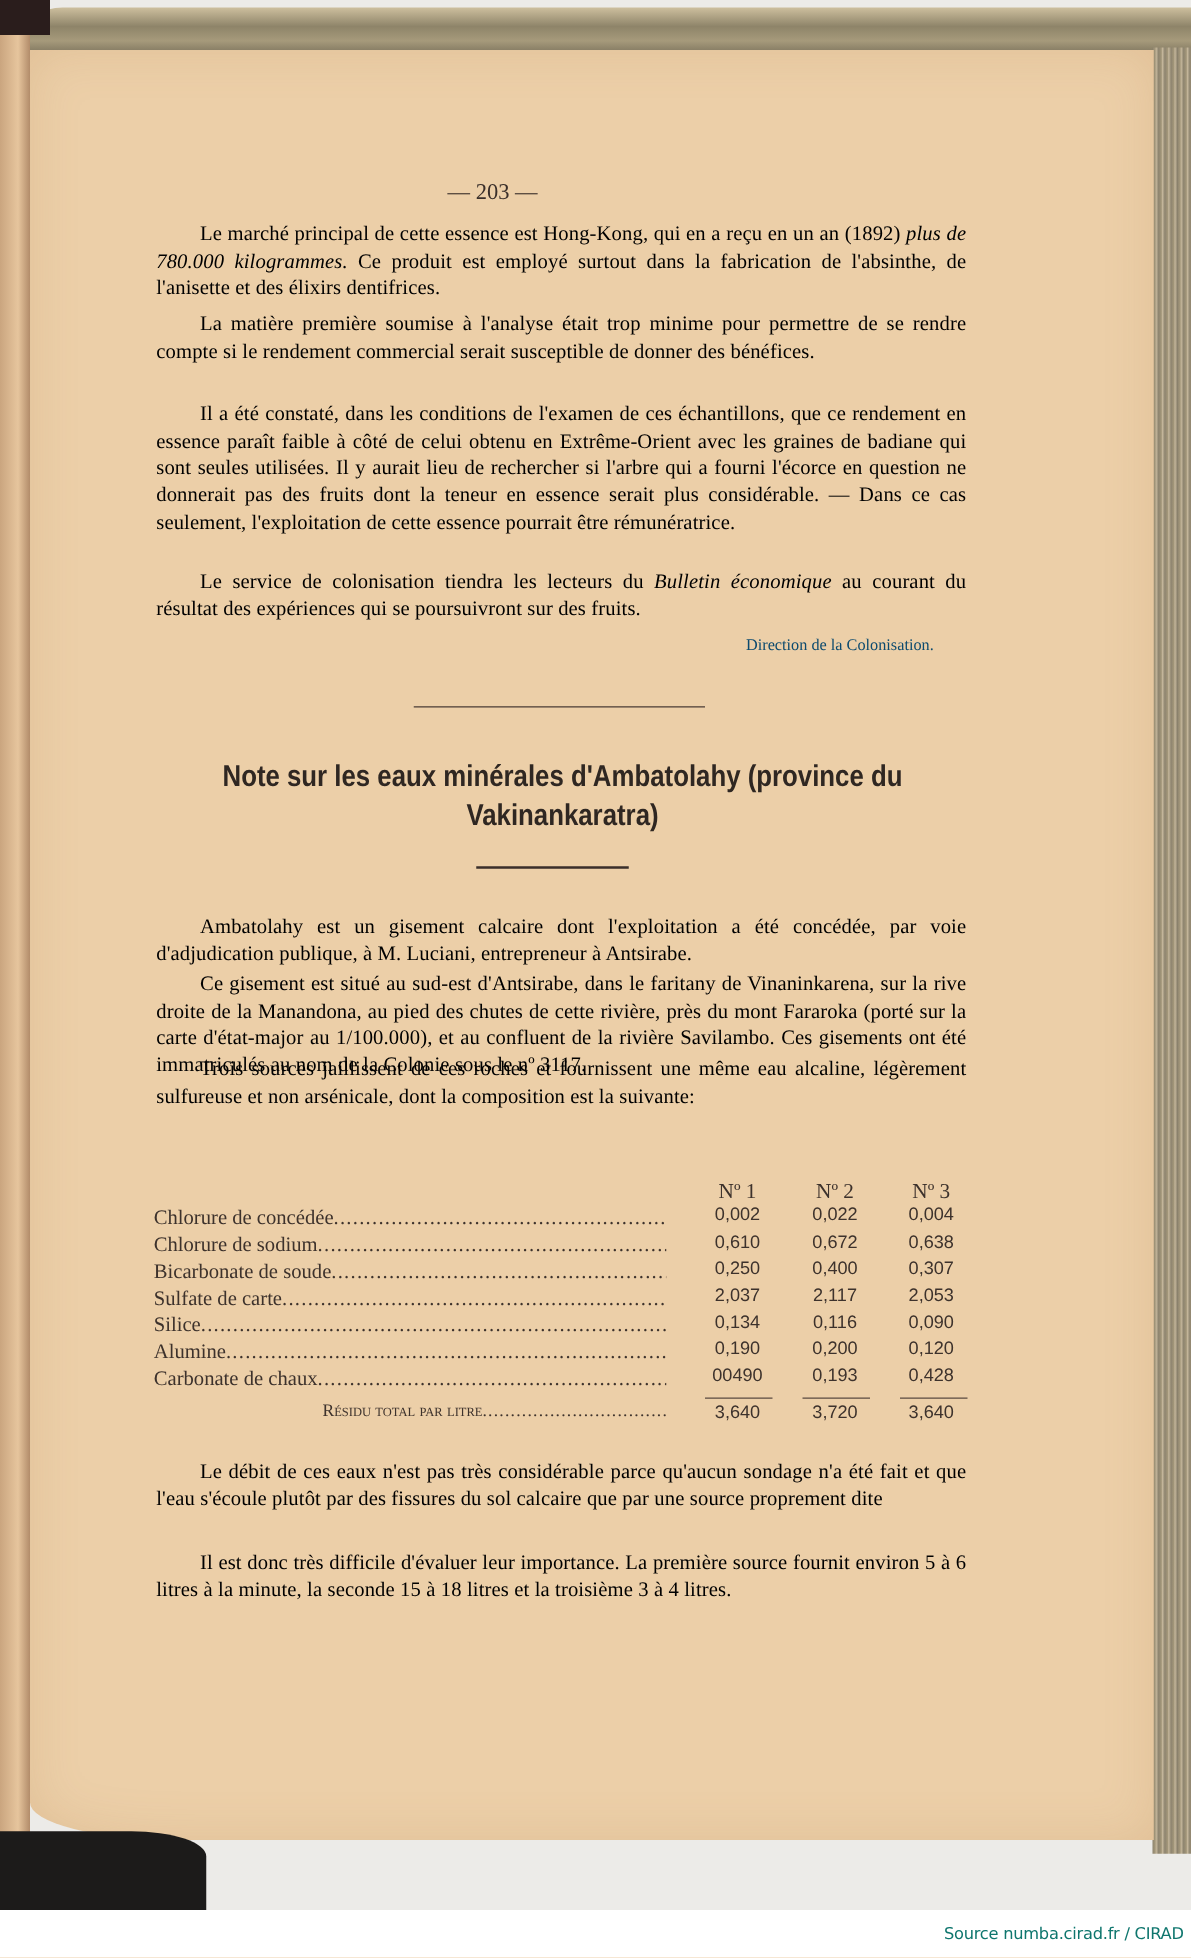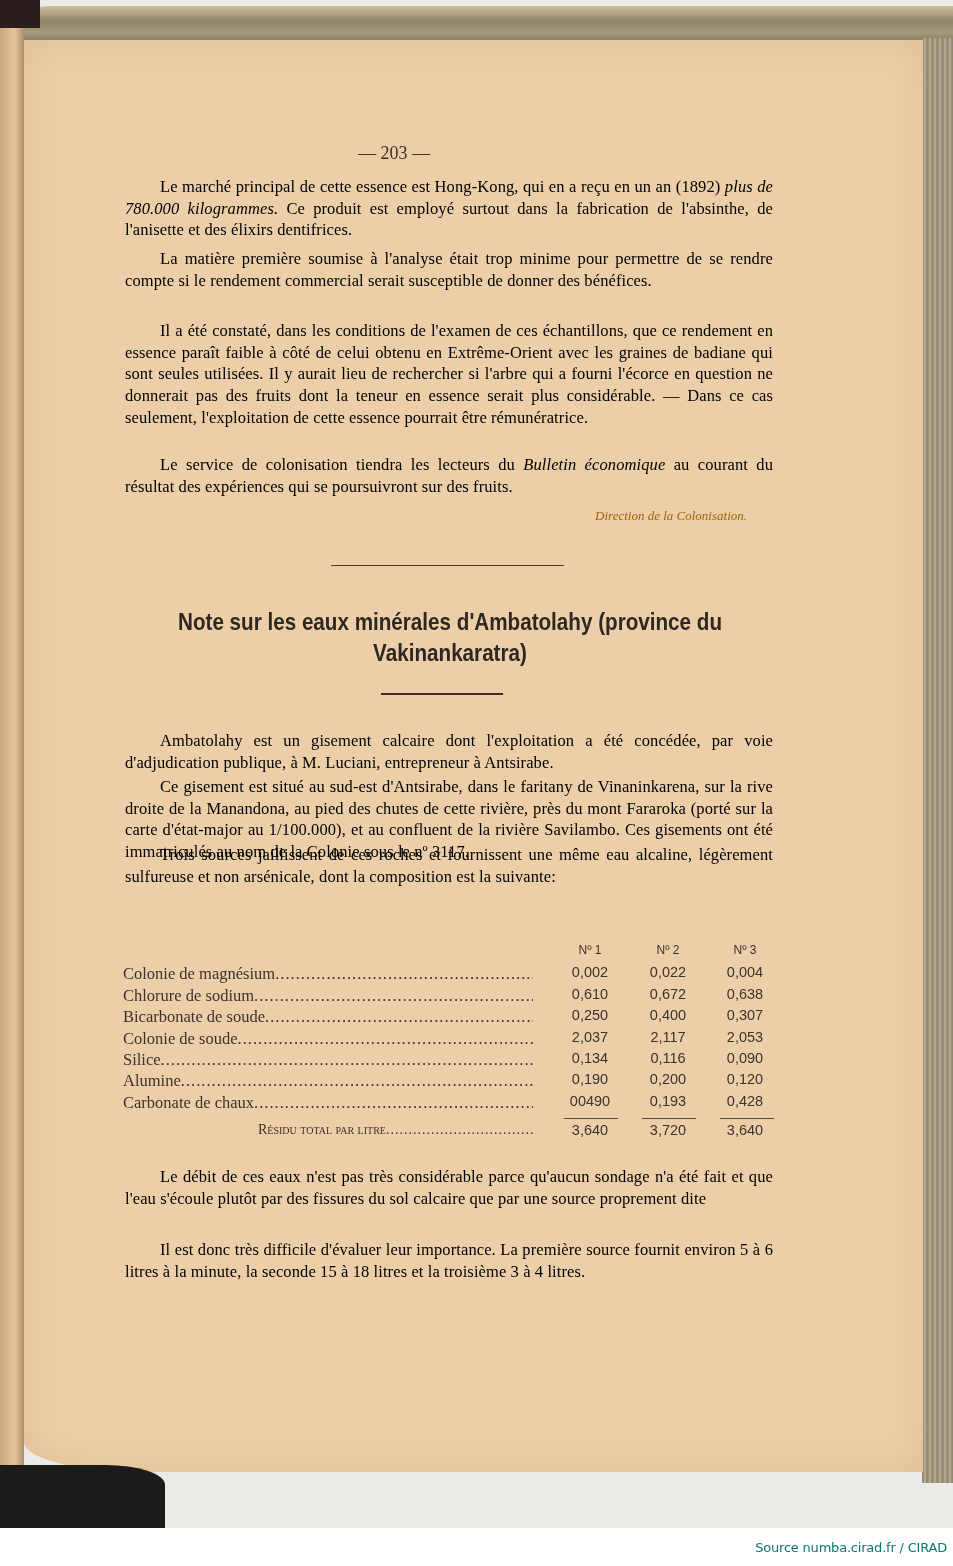--- a/index.html
+++ b/index.html
@@ -51,21 +51,21 @@
     }
     .para {
       position: absolute; left: 125px; width: 648px;
       font-size: 16.5px; line-height: 21.7px; color: #000000;
       text-align: justify; letter-spacing: 0.1px;
     }
     .para .indent { display: inline-block; width: 35px; }
     .para i { font-style: italic; }
     .signature {
       position: absolute; left: 125px; width: 622px; top: 508px; text-align: right;
-      font-style: italic; font-size: 13px; color: #a16207;
+      font-size: 13px; color: #0c4a6e;
     }
     .hr-long {
       position: absolute; left: 331px; top: 565px; width: 233px; height: 1px; background: #4a3d34;
     }
     .section-title {
       position: absolute; left: 110px; width: 680px; top: 606px; text-align: center;
       font-family: "Liberation Sans Narrow", "Liberation Sans", sans-serif;
       font-size: 24px; line-height: 31px; color: #2f2722; font-weight: bold;
       transform: scaleX(0.86); transform-origin: center;
     }
@@ -80,21 +80,21 @@
     .trow { position: relative; height: 21.4px; white-space: nowrap; }
     .trow .label {
       position: absolute; left: 0; width: 410px; overflow: hidden; white-space: nowrap;
     }
     .trow .label .dots { letter-spacing: 1px; }
     .trow .v {
       position: absolute; width: 70px; text-align: center;
       font-family: Liberation Sans, sans-serif; font-size: 14.5px;
     }
     .v1 { left: 432px; } .v2 { left: 510px; } .v3 { left: 587px; }
-    .thead .v { font-family: Liberation Sans, sans-serif; font-size: 12px; }
+    .thead .v { font-family: Liberation Serif, serif; font-size: 17px; }
     .rule-row { position: relative; height: 8px; }
     .rule-row span { position: absolute; top: 4px; height: 1px; width: 54px; background: #5a4b40; }
     .rule-row .r1 { left: 441px; } .rule-row .r2 { left: 519px; } .rule-row .r3 { left: 597px; }
     .total .label {
       left: 135px; width: 275px; font-variant: small-caps; font-size: 14px;
     }
   </style>
 </head>
 <body>
 
@@ -138,39 +138,39 @@
   <span class="indent"></span><span>Trois sources jaillissent de ces roches et fournissent une même eau alcaline, légèrement sulfureuse et non arsénicale, dont la composition est la suivante:</span>
 </div>
 
 <div class="table">
   <div class="trow thead">
     <span class="v v1">Nº 1</span>
     <span class="v v2">Nº 2</span>
     <span class="v v3">Nº 3</span>
   </div>
   <div class="trow">
-    <span class="label"><span>Colonie de magnésium</span><span class="dots">............................................................................</span></span>
+    <span class="label"><span>Chlorure de concédée</span><span class="dots">............................................................................</span></span>
     <span class="v v1">0,002</span>
     <span class="v v2">0,022</span>
     <span class="v v3">0,004</span>
   </div>
   <div class="trow">
     <span class="label"><span>Chlorure de sodium</span><span class="dots">............................................................................</span></span>
     <span class="v v1">0,610</span>
     <span class="v v2">0,672</span>
     <span class="v v3">0,638</span>
   </div>
   <div class="trow">
     <span class="label"><span>Bicarbonate de soude</span><span class="dots">............................................................................</span></span>
     <span class="v v1">0,250</span>
     <span class="v v2">0,400</span>
     <span class="v v3">0,307</span>
   </div>
   <div class="trow">
-    <span class="label"><span>Colonie de soude</span><span class="dots">............................................................................</span></span>
+    <span class="label"><span>Sulfate de carte</span><span class="dots">............................................................................</span></span>
     <span class="v v1">2,037</span>
     <span class="v v2">2,117</span>
     <span class="v v3">2,053</span>
   </div>
   <div class="trow">
     <span class="label"><span>Silice</span><span class="dots">............................................................................</span></span>
     <span class="v v1">0,134</span>
     <span class="v v2">0,116</span>
     <span class="v v3">0,090</span>
   </div>

